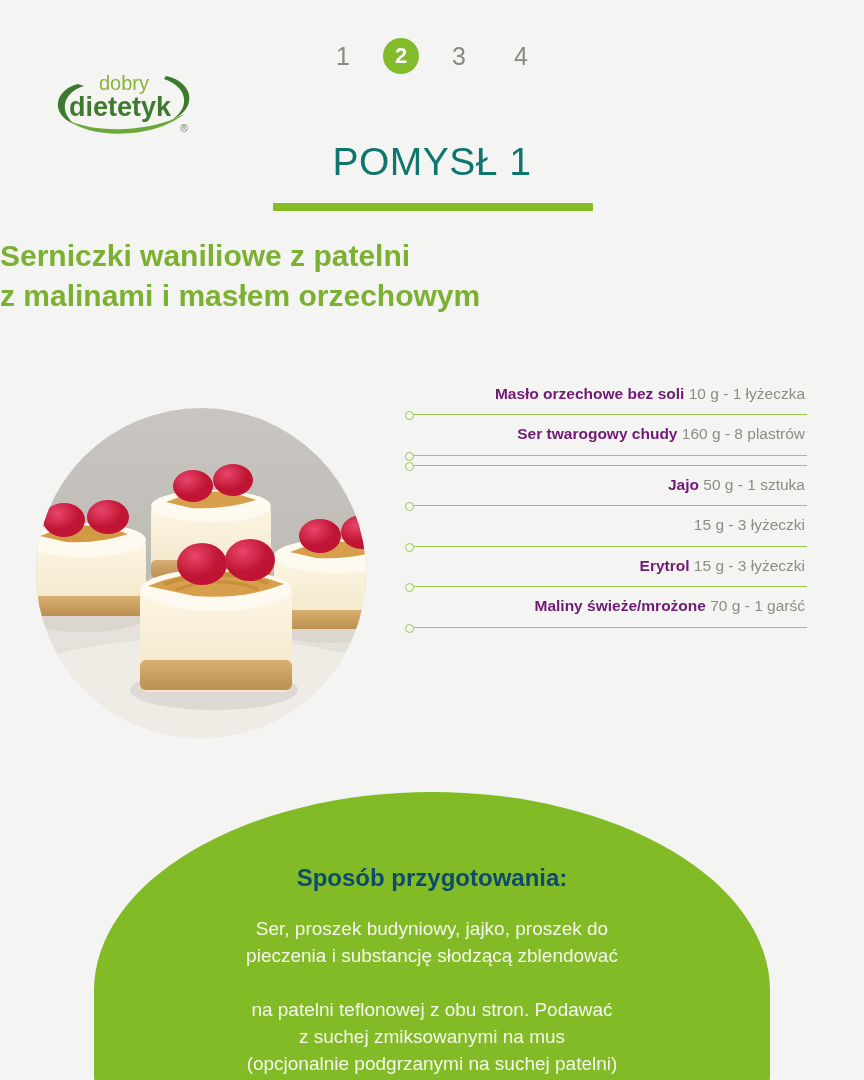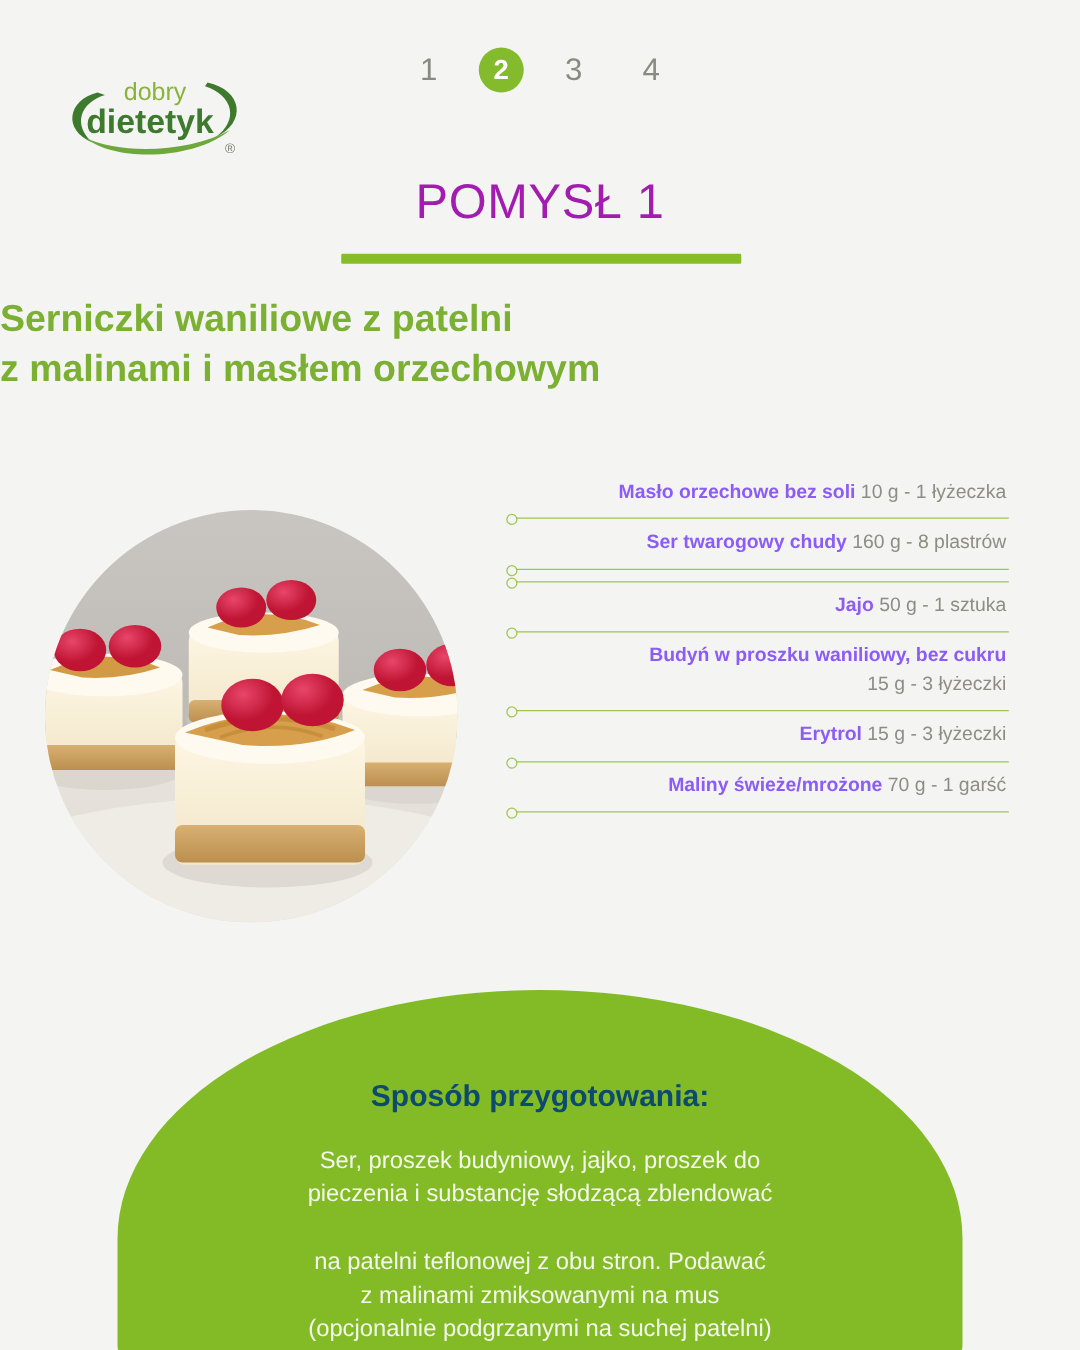--- a/index.html
+++ b/index.html
@@ -41,35 +41,35 @@
     height: 36px;
     line-height: 36px;
     font-size: 22px;
     font-weight: bold;
   }
 
   
   .logo {
     position: absolute;
     left: 48px;
-    top: 52px;
+    top: 62px;
     width: 152px;
     height: 76px;
   }
   .logo svg { display: block; }
 
   
   .idea-title {
     position: absolute;
     top: 140px;
     left: 0;
     width: 864px;
     text-align: center;
     font-size: 39px;
-    color: #a21caf;
+    color: #0f766e;
     letter-spacing: 0.5px;
     font-family: "Liberation Sans", sans-serif;
   }
   .idea-rule {
     position: absolute;
     top: 203px;
     left: 273px;
     width: 320px;
     height: 8px;
     background: #86bc25;
@@ -108,21 +108,21 @@
     width: 402px;
   }
   .ing-row {
     text-align: right;
     font-size: 15.5px;
     color: #8d8d84;
     line-height: 1.45;
     padding-right: 2px;
     font-family: "Liberation Sans", sans-serif;
   }
-  .ing-row b { color: #8b5cf6; font-weight: bold; }
+  .ing-row b { color: #701a75; font-weight: bold; }
   .ing-qty-line { display: block; }
   .ing-sep {
     position: relative;
     height: 1px;
     background: #9dc64f;
     margin: 9px 0 8px 4px;
     width: 398px;
   }
   .ing-sep::before {
     content: "";
@@ -264,32 +264,32 @@
 </div>
 
 <div class="ingredients">
     <div class="ing-row"><b>Masło orzechowe bez soli</b><span> 10 g - 1 łyżeczka</span></div>
     <div class="ing-sep"></div>
     <div class="ing-row"><b>Ser twarogowy chudy</b><span> 160 g - 8 plastrów</span></div>
     <div class="ing-sep"></div>
     <div class="ing-sep"></div>
     <div class="ing-row"><b>Jajo</b><span> 50 g - 1 sztuka</span></div>
     <div class="ing-sep"></div>
-    <div class="ing-row"><b>Budyń w proszku waniliowy, bez cukru</b><span class="ing-qty-line">15 g - 3 łyżeczki</span></div>
+    <div class="ing-row"><span class="ing-qty-line">15 g - 3 łyżeczki</span></div>
     <div class="ing-sep"></div>
     <div class="ing-row"><b>Erytrol</b><span> 15 g - 3 łyżeczki</span></div>
     <div class="ing-sep"></div>
     <div class="ing-row"><b>Maliny świeże/mrożone</b><span> 70 g - 1 garść</span></div>
     <div class="ing-sep"></div>
   </div>
 
 <div class="prep">
   <div class="prep-heading">Sposób przygotowania:</div>
   <div class="prep-body">
     <span>Ser, proszek budyniowy, jajko, proszek do</span><br>
     <span>pieczenia i substancję słodzącą zblendować</span><br>
     <br>
     <span>na patelni teflonowej z obu stron. Podawać</span><br>
-    <span>z malinami zmiksowanymi na mus</span><br>
+    <span>z suchej zmiksowanymi na mus</span><br>
     <span>(opcjonalnie podgrzanymi na suchej patelni)</span><br>
     <span>i masłem orzechowym.</span>
   </div>
 </div>
 
 </body></html>

